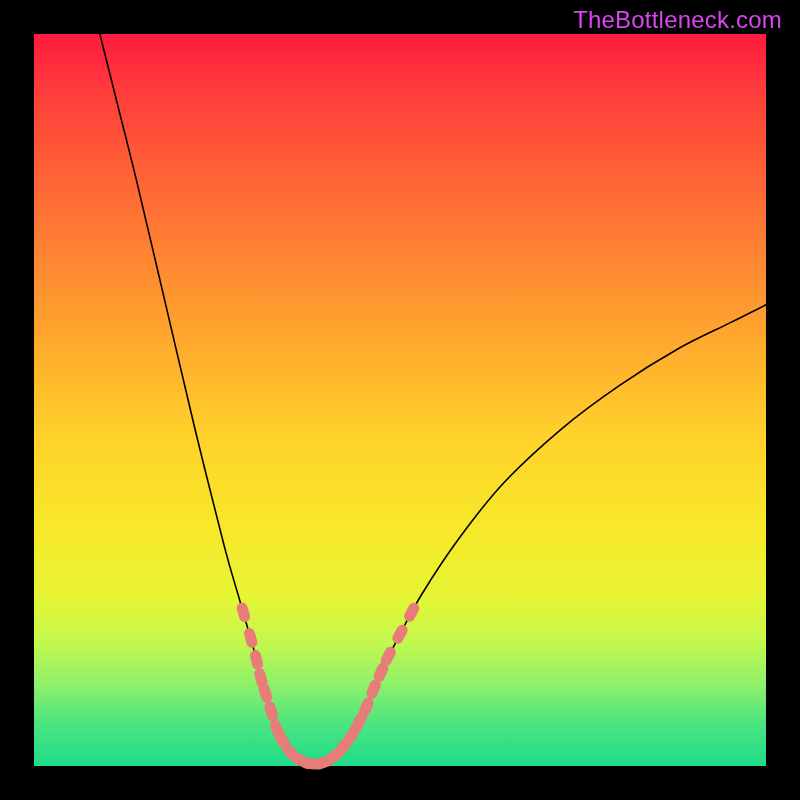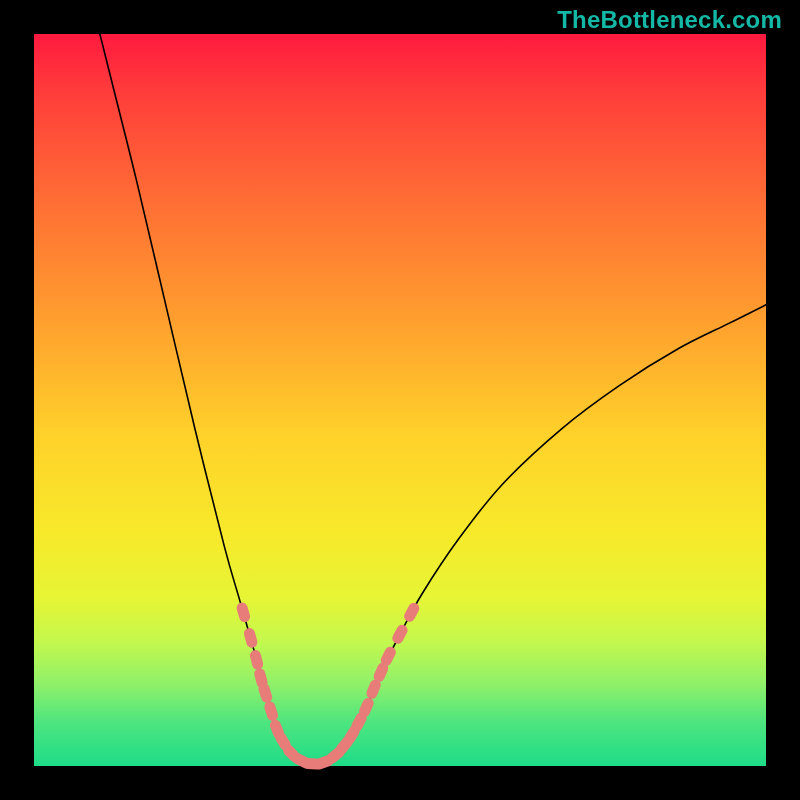--- a/index.html
+++ b/index.html
@@ -35,23 +35,23 @@
       #c4f84d 83%,
       #8df06a 89%,
       #4ee57f 94%,
       #1edc88 100%
     );
   }
   .attribution {
     position: absolute;
     top: 6px;
     right: 18px;
-    color: #14b8a6;
+    color: #d946ef;
     font-size: 24px;
-    font-weight: 700;
+    font-weight: 400;
     letter-spacing: 0.2px;
     user-select: none;
     text-align: center;
   }
   svg.curve {
     position: absolute;
     inset: 0;
     width: 732px;
     height: 732px;
     overflow: visible;

